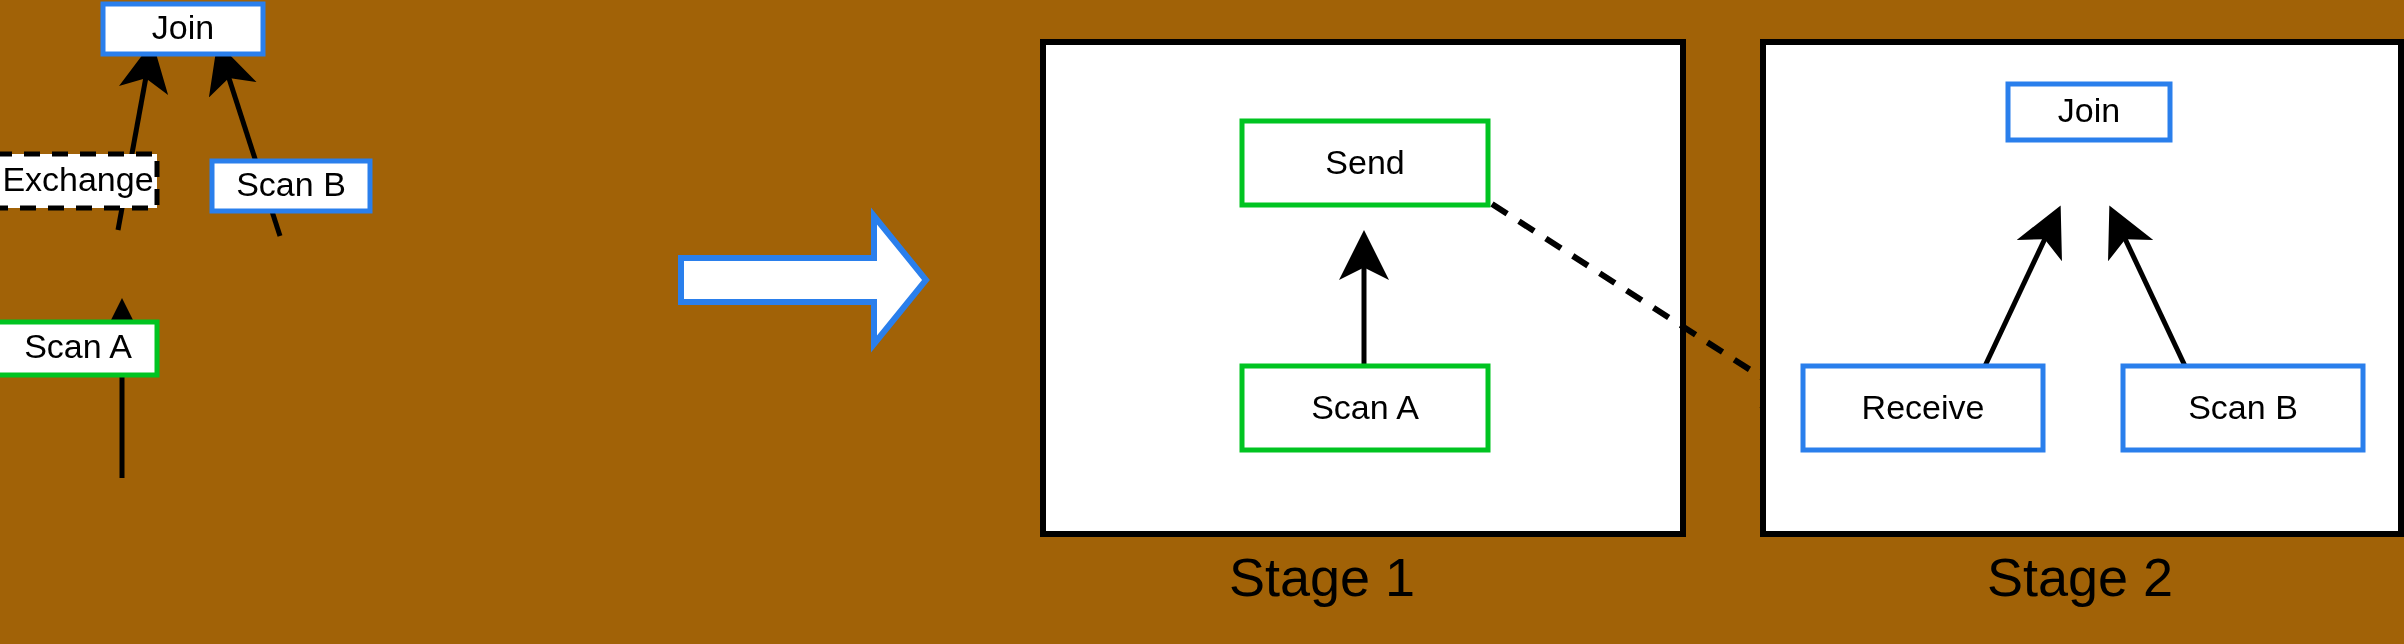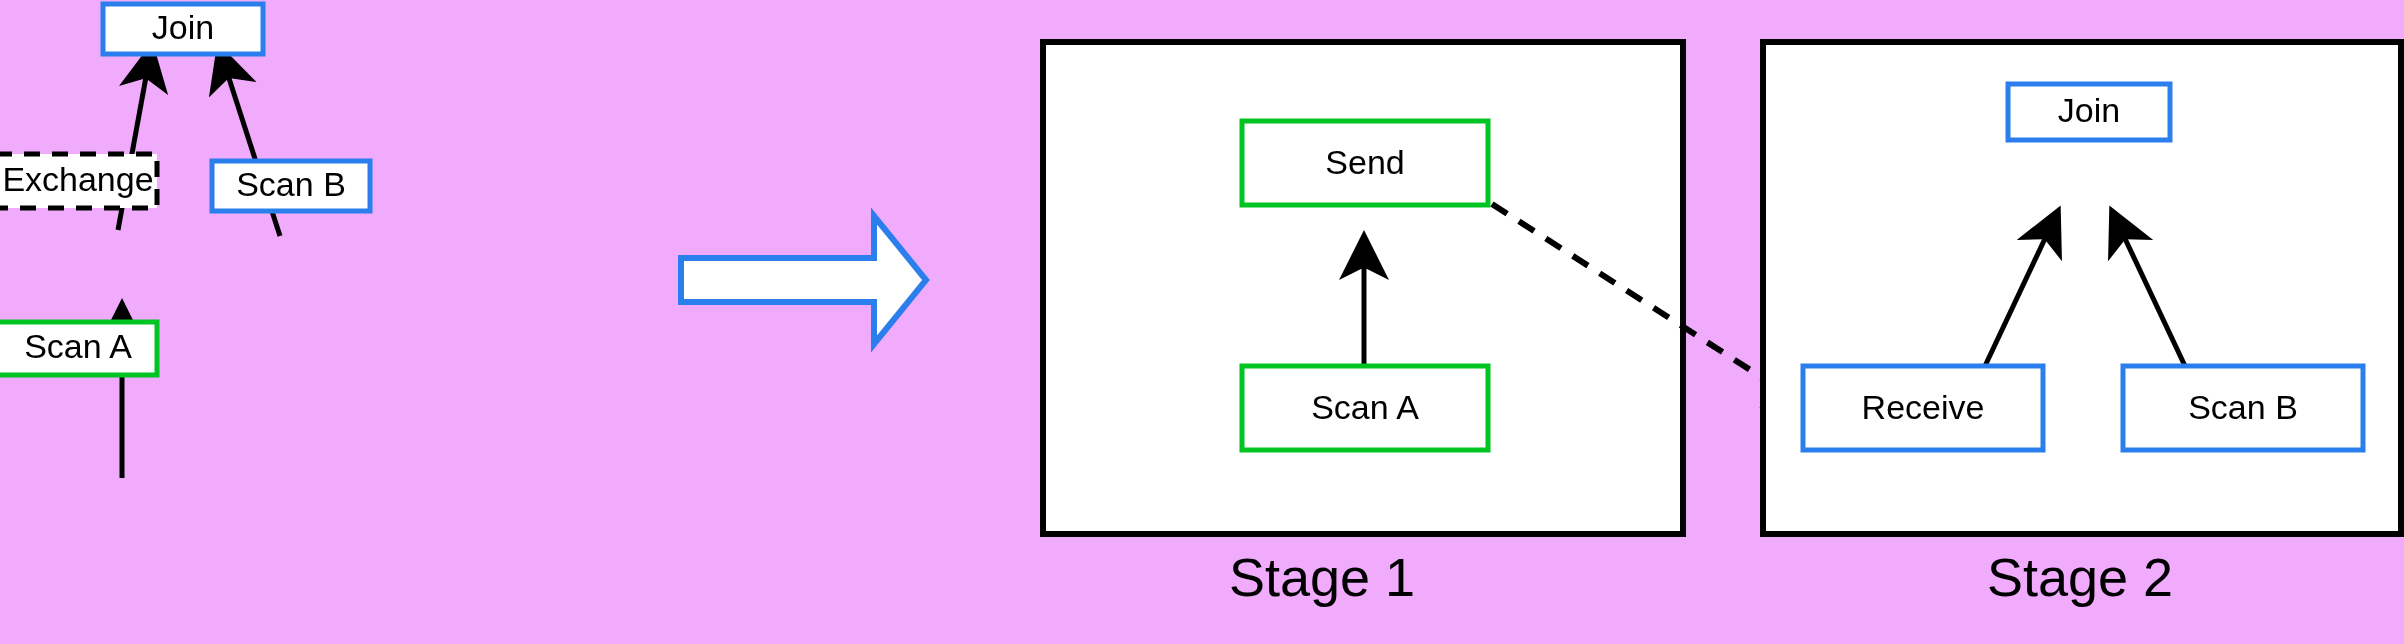--- a/index.html
+++ b/index.html
@@ -10,21 +10,21 @@
   body {
     width: 2404px;
     height: 644px;
     font-family: "Liberation Sans", sans-serif;
     overflow: hidden;
   }
   #diagram-root {
     position: relative;
     width: 2404px;
     height: 644px;
-    background: #f0abfc;
+    background: #a16207;
   }
   svg.diagram {
     display: block;
     width: 2404px;
     height: 644px;
   }
   .node-label {
     font-family: "Liberation Sans", sans-serif;
     font-size: 34px;
     fill: #000000;

